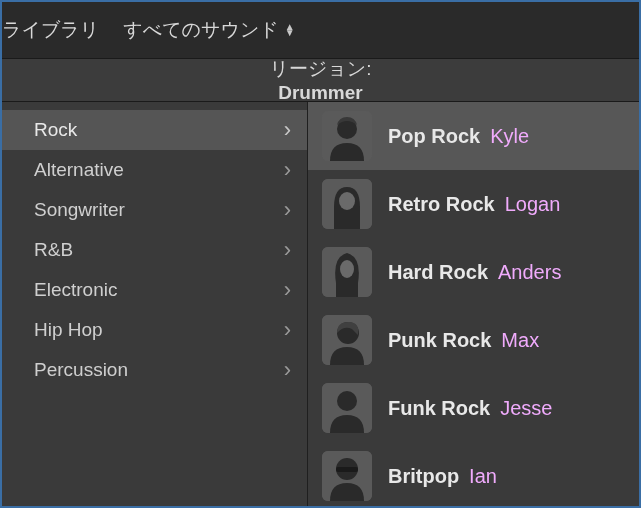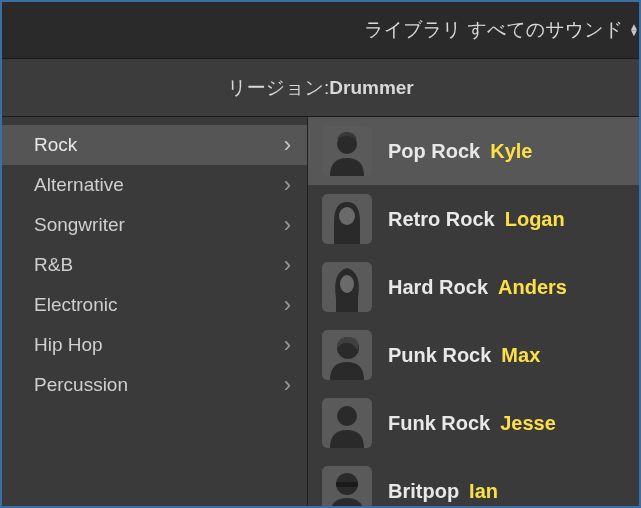--- a/index.html
+++ b/index.html
@@ -14,47 +14,48 @@
       height: 508px;
       background: #2a2a2a;
       border: 2px solid #3a6ea5;
       overflow: hidden;
     }
     .header-bar {
       height: 56px;
       background: #2a2a2a;
       display: flex;
       align-items: center;
-      justify-content: flex-end;
-      gap: 6px;
+      justify-content: flex-start;
+      gap: 24px;
       color: #d8d8d8;
       font-size: 19px;
     }
     .sounds-dropdown {
       display: flex;
       align-items: center;
       gap: 6px;
     }
     .updown-icon {
       display: inline-flex;
       flex-direction: column;
       line-height: 6px;
       font-size: 10px;
       color: #c8c8c8;
     }
     .region-bar {
-      height: 59px;
+      height: 44px;
       background: #3c3c3c;
       display: flex;
       align-items: center;
       justify-content: center;
       color: #d8d8d8;
       font-size: 19px;
       border-top: 1px solid #1a1a1a;
       border-bottom: 1px solid #1a1a1a;
+      flex-direction: column;
     }
     .region-bar .bold {
       font-weight: 600;
     }
     .content {
       display: flex;
       height: calc(100% - 100px);
       background: #3a3a3a;
     }
     .categories {
@@ -118,22 +119,22 @@
       display: flex;
       align-items: baseline;
       gap: 10px;
       font-size: 20px;
     }
     .drummer-style {
       color: #e8e8e8;
       font-weight: 600;
     }
     .drummer-name {
-      color: #fde047;
-      font-weight: 700;
+      color: #f0abfc;
+      font-weight: 400;
     }
   </style>
 </head>
 <body>
 
 <div class="header-bar">
   <span>ライブラリ</span>
   <span class="sounds-dropdown">
     <span>すべてのサウンド</span>
     <span class="updown-icon">

